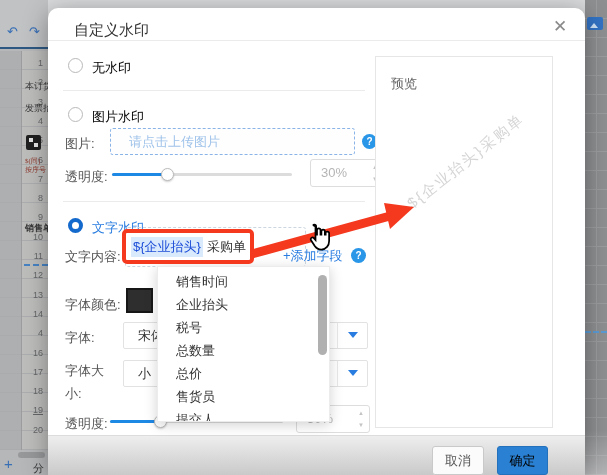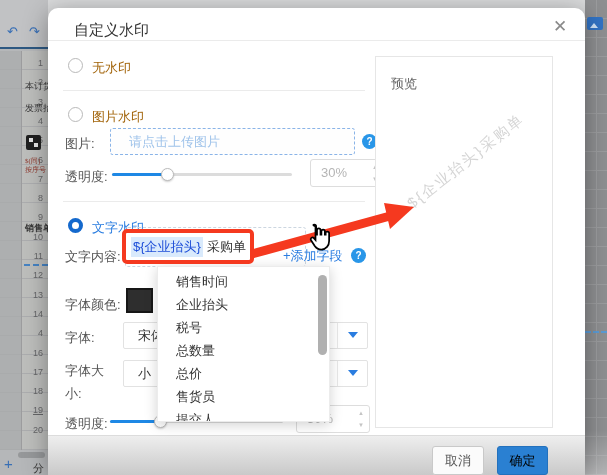--- a/index.html
+++ b/index.html
@@ -43,21 +43,21 @@
     border-radius:10px 10px 0 0; box-shadow:0 4px 24px rgba(0,0,0,.35); }
   #dlg-title { position:absolute; left:26px; top:13px; font-size:15px; color:#333; }
   #dlg-close { position:absolute; left:500px; top:7px; width:24px; height:24px; font-size:17px; color:#8a8a8a; text-align:center; line-height:24px; cursor:pointer; }
   .hdiv { position:absolute; height:1px; background:#ebebeb; }
   #div-head { left:0; top:32px; width:537px; }
   #div-1 { left:15px; top:82px; width:302px; }
   #div-2 { left:15px; top:193px; width:302px; }
 
   .radio { position:absolute; width:15px; height:15px; border-radius:50%; background:#fff; border:1px solid #b9b9b9; }
   .radio.sel { border:4.5px solid #1469cd; }
-  .radio-label { position:absolute; font-size:13px; color:#a16207; }
+  .radio-label { position:absolute; font-size:13px; color:#000000; }
   .radio-label.blue { color:#2a7de0; }
   #radio-none { left:20px; top:50px; } #lbl-none { left:44px; top:51px; }
   #radio-image { left:20px; top:99px; } #lbl-image { left:44px; top:100px; }
   #radio-text { left:20px; top:210px; } #lbl-text { left:44px; top:211px; }
 
   .form-label { position:absolute; font-size:13px; color:#555; }
 
   
   #lbl-pic { left:17px; top:127px; }
   #upload-box { position:absolute; left:62px; top:120px; width:245px; height:27px; border:1px dashed #8ab4e8; border-radius:3px; background:#fefefe; }

